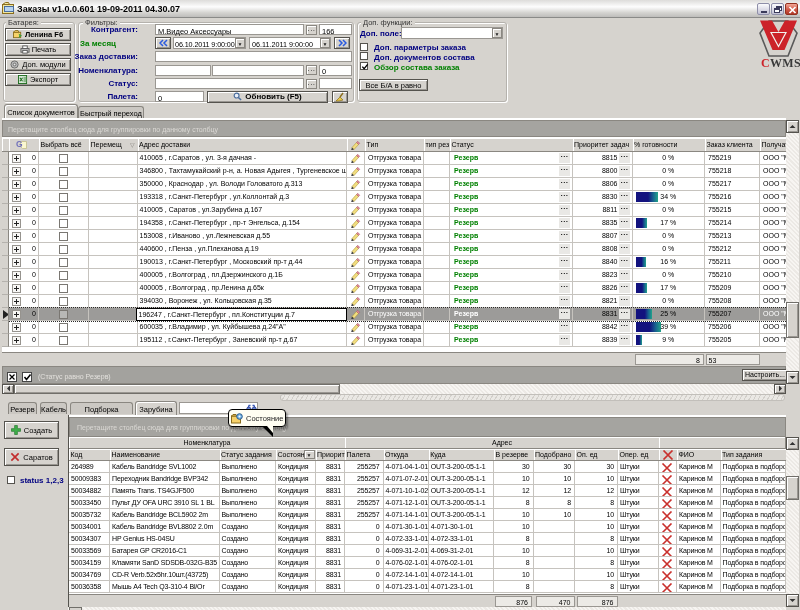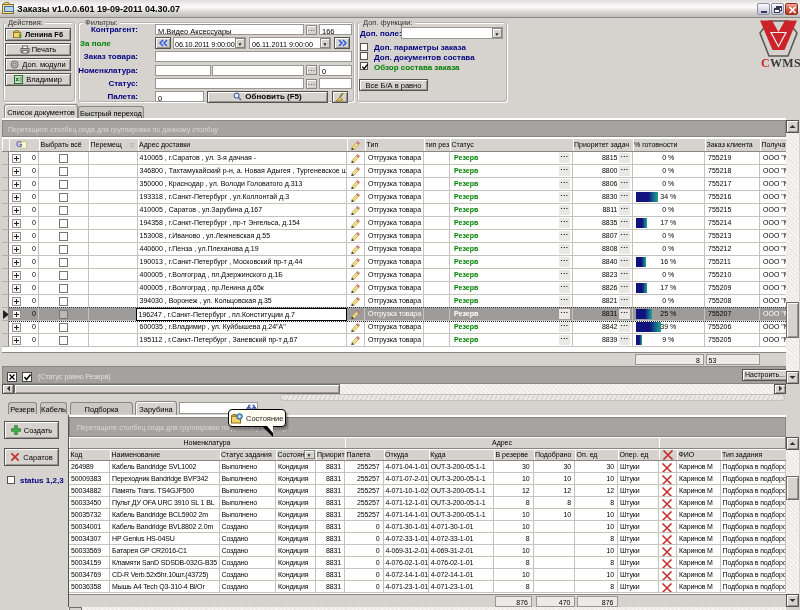--- a/index.html
+++ b/index.html
@@ -35,21 +35,21 @@
    <div class="abs" style="left:2px;top:4px;width:6px;height:5px;border:1px solid #3a3a5a;border-top-width:2px;background:#fff;"></div>
  </div>
  <div class="abs" style="left:785px;top:3px;width:13px;height:12px;background:linear-gradient(#f3a695,#ce5442 60%,#b03a28);border:1px solid #93301f;border-radius:2px;">
   <svg width="13" height="12" viewBox="0 0 13 12">
         <path d="M3.5 3 L9.5 9 M9.5 3 L3.5 9" stroke="#fff" stroke-width="1.7"></path>
       </svg>
  </div>
 </div>
 
 <div class="abs groupbox" style="left:3px;top:22px;width:72px;height:80px;">
-    <div class="gblabel" style="left:2px;">Действия:</div>
+    <div class="gblabel" style="left:2px;">Батарея:</div>
   </div>
 <div class="abs btn" style="left:5px;top:28px;width:66px;height:13px;font-weight:bold;gap:2px;">
     <svg width="10" height="9" viewBox="0 0 11 10">
       <rect x="0.5" y="2.5" width="8" height="6" fill="#f7d26a" stroke="#8a6d1d"></rect>
       <path d="M0.5 2.5 l2-2 h3 l1 2z" fill="#f7d26a" stroke="#8a6d1d"></path>
       <path d="M6 4 l4 2.5 -4 2.5 1-2.5z" fill="#3a9a3a"></path>
     </svg>
     <span>Ленина F6</span>
   </div>
 <div class="abs btn" style="left:5px;top:43px;width:66px;height:13px;font-weight:normal;gap:2px;">
@@ -66,31 +66,31 @@
       <circle cx="5" cy="5" r="1.5" fill="#e8e8e8" stroke="#666"></circle>
     </svg>
     <span>Доп. модули</span>
   </div>
 <div class="abs btn" style="left:5px;top:73px;width:66px;height:13px;font-weight:normal;gap:2px;">
     <svg width="10" height="9" viewBox="0 0 11 10">
       <rect x="0.5" y="0.5" width="9" height="9" fill="#d8e8d8" stroke="#1a6b1a"></rect>
       <path d="M2 3 l3 4 M5 3 l-3 4" stroke="#1a6b1a" stroke-width="1.2"></path>
       <rect x="6" y="2" width="3" height="6" fill="#8ab88a"></rect>
     </svg>
-    <span>Владимир</span>
+    <span>Экспорт</span>
   </div>
 <div class="abs groupbox" style="left:78px;top:22px;width:276px;height:80px;">
     <div class="gblabel" style="left:4px;">Фильтры:</div>
   </div>
 <div class="abs navy" style="right:662px;top:25px;font-size:8px;">Контрагент:</div>
-<div class="abs navy" style="right:662px;top:52px;font-size:8px;">Заказ товара:</div>
+<div class="abs navy" style="right:662px;top:52px;font-size:8px;">Заказ доставки:</div>
 <div class="abs navy" style="right:662px;top:65.5px;font-size:8px;">Номенклатура:</div>
 <div class="abs navy" style="right:662px;top:78.5px;font-size:8px;">Статус:</div>
 <div class="abs navy" style="right:662px;top:91.5px;font-size:8px;">Палета:</div>
-<div class="abs green" style="left:80px;top:39px;font-size:8px;">За поле</div>
+<div class="abs green" style="left:80px;top:39px;font-size:8px;">За месяц</div>
 <div class="abs tbox" style="left:155px;top:24px;width:149px;height:11px;padding:1.5px 2px;">М.Видео Аксессуары</div>
 <div class="ell" style="left:306px;top:24.5px;border:1px solid #8a8781;box-shadow:inset 1px 1px 0 #fff;background:#d6d3ce;font-weight:normal;line-height:5px;">...</div>
 <div class="abs tbox" style="left:319px;top:24px;width:33px;height:11px;padding:1.5px 2px;">166</div>
 <div class="abs btn" style="left:155px;top:37px;width:16px;height:12px;">
     <svg width="9" height="8" viewBox="0 0 9 8">
       <path d="M4 1 L1 4 4 7 M8 1 L5 4 8 7" stroke="#2a5adf" stroke-width="1.5" fill="none"></path>
     </svg>
   </div>
 <div class="abs tbox" style="left:173px;top:37px;width:73px;height:12px;padding:2px 1px;font-size:7.2px;letter-spacing:-0.1px;">06.10.2011 9:00:00<span class="abs" style="right:0px;top:0px;width:10px;height:100%;font-size:5px;text-align:center;line-height:10px;background:#d6d3ce;border:1px solid #8a8781;box-shadow:inset 1px 1px 0 #fff;color:#222;">▼</span></div>
 <div class="abs tbox" style="left:249px;top:37px;width:82px;height:12px;padding:2px 2px;font-size:7.2px;">06.11.2011 9:00:00<span class="abs" style="right:0px;top:0px;width:10px;height:100%;font-size:5px;text-align:center;line-height:10px;background:#d6d3ce;border:1px solid #8a8781;box-shadow:inset 1px 1px 0 #fff;color:#222;">▼</span></div>

